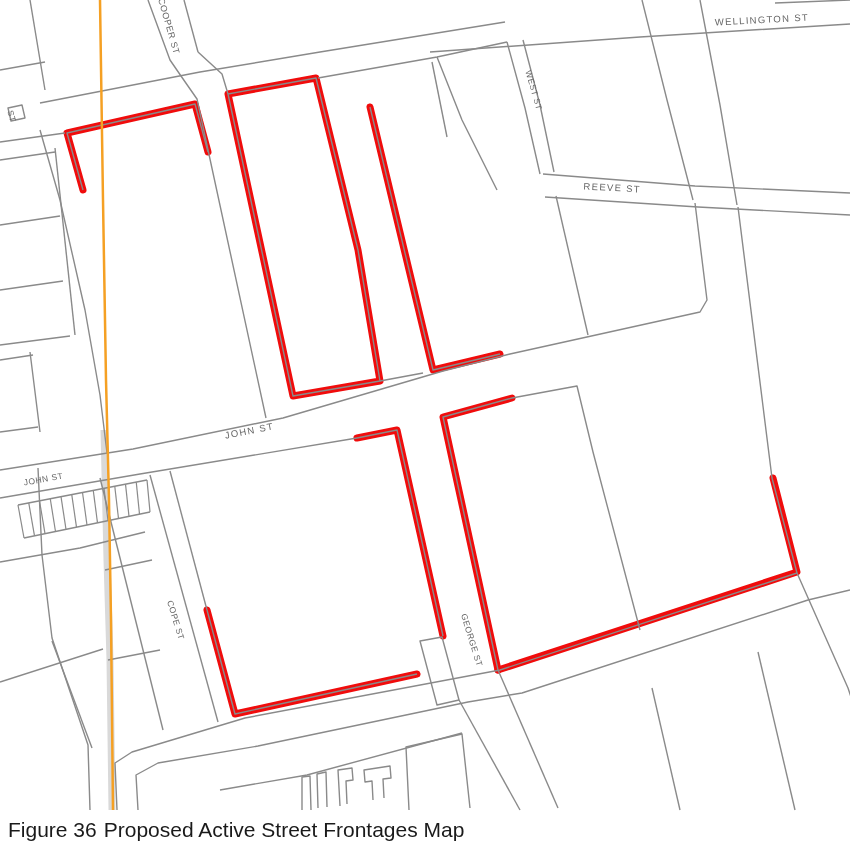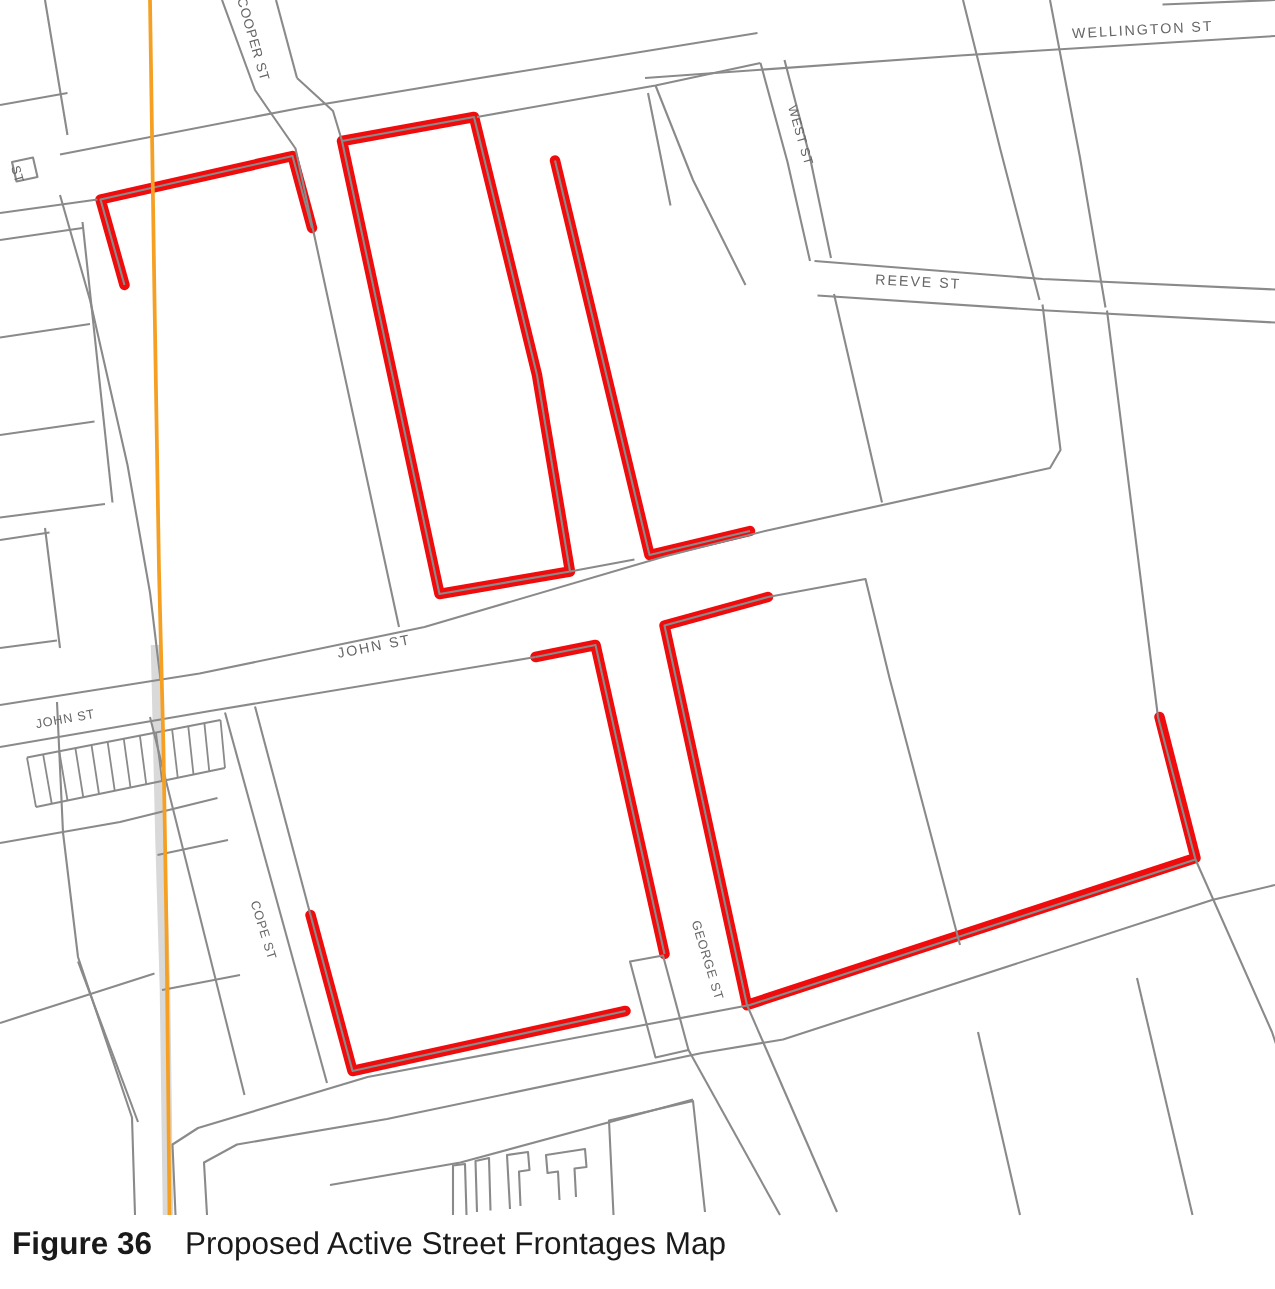--- a/index.html
+++ b/index.html
@@ -1,21 +1,21 @@
 <!DOCTYPE html>
 <html><head>
 <meta charset="utf-8">
 <style>
   html,body{margin:0;padding:0;background:#ffffff;}
   body{width:850px;height:859px;overflow:hidden;font-family:"Liberation Sans",sans-serif;}
   #map-wrap{width:850px;height:812px;position:relative;background:#ffffff;}
   #map-svg{display:block;}
   #caption{padding:6px 0 0 8px;font-size:21px;color:#1a1a1a;background:#ffffff;}
-  #caption .cap-label{font-weight:bold;}
-  #caption .cap-title{margin-left:22px;}
+  #caption .cap-label{font-weight:normal;}
+  #caption .cap-title{margin-left:7px;}
 </style>
 </head>
 <body>
 
 <div id="map-wrap">
   <svg id="map-svg" width="850" height="812" viewBox="0 0 850 812" xmlns="http://www.w3.org/2000/svg">
       <polyline points="104,430 107,560 110,660 112,810" fill="none" stroke="#d9d9d9" stroke-width="7"></polyline>
       <polyline points="83,190 67,133 195,104 208,152" fill="none" stroke="#f00c0c" stroke-width="7" stroke-linecap="round" stroke-linejoin="round"></polyline>
       <polygon points="228,94 316,78 358,250 380,381 293,396" fill="none" stroke="#f00c0c" stroke-width="7" stroke-linecap="round" stroke-linejoin="round"></polygon>
       <polyline points="370,107 433,370 500,354" fill="none" stroke="#f00c0c" stroke-width="7" stroke-linecap="round" stroke-linejoin="round"></polyline>

